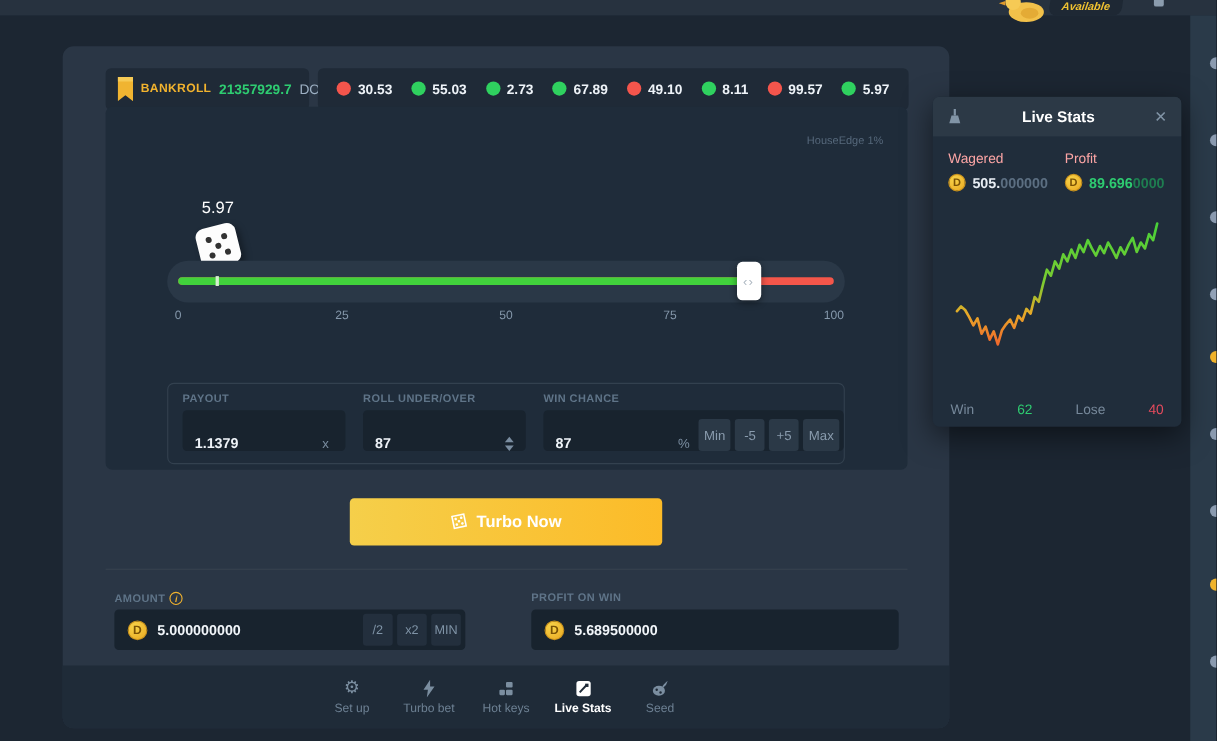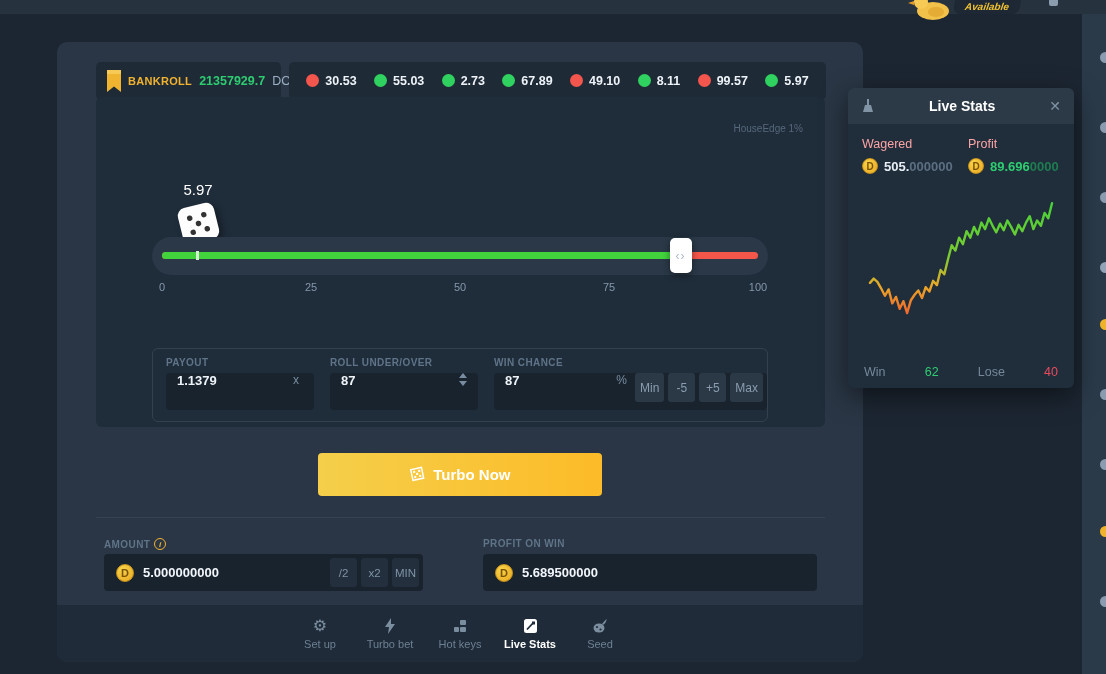--- a/index.html
+++ b/index.html
@@ -54,21 +54,21 @@
   .handle { position:absolute; left:calc(87% - 11px); top:-14px; width:22px; height:35px; background:#fff;
             border-radius:5px; box-shadow:0 2px 7px rgba(0,0,0,.45); display:flex; align-items:center;
             justify-content:center; color:#aeb8c2; font-size:12px; letter-spacing:1px; cursor:grab; }
   .scale { position:absolute; left:66px; top:184px; width:596px; height:14px; color:#8598ab; font-size:11px; }
   .scale span { position:absolute; transform:translateX(-50%); }
 
   .params { position:absolute; left:56px; top:221px; width:616px; height:74px; border:1px solid #33414f;
             border-radius:6px; padding:8px 13px; display:flex; gap:16px;margin-top:30px; }
   .field { display:flex; flex-direction:column; }
   .f-label { color:#5f7488; font-size:10px; font-weight:bold; letter-spacing:.4px; margin-bottom:5px; }
-  .f-input { background:#18232e; border-radius:4px; height:37px; display:flex; align-items:flex-start;
+  .f-input { background:#18232e; border-radius:4px; height:37px; display:flex; align-items:flex-end;
              padding:0 11px; cursor:text; }
   .f-input.w148 { width:148px; }
   .f-input.wc { width:273px; padding-right:4px; }
   .f-value { color:#eef3f8; font-weight:bold; font-size:13px; flex:1; }
   .f-suffix { color:#7a8da0; font-size:12px; margin-right:4px; }
   .wc-btn { background:#2b3947; border:none; border-radius:3px; color:#8a9cae; font-size:12px; height:29px;
             min-width:27px; padding:0 5px; margin-left:4px; font-family:inherit; cursor:pointer; }
   .swap { display:flex; flex-direction:column; gap:3px; cursor:pointer; }
   .tri-up { width:0; height:0; border-left:4px solid transparent; border-right:4px solid transparent; border-bottom:5px solid #7a8da0; }
   .tri-down { width:0; height:0; border-left:4px solid transparent; border-right:4px solid transparent; border-top:5px solid #7a8da0; }

